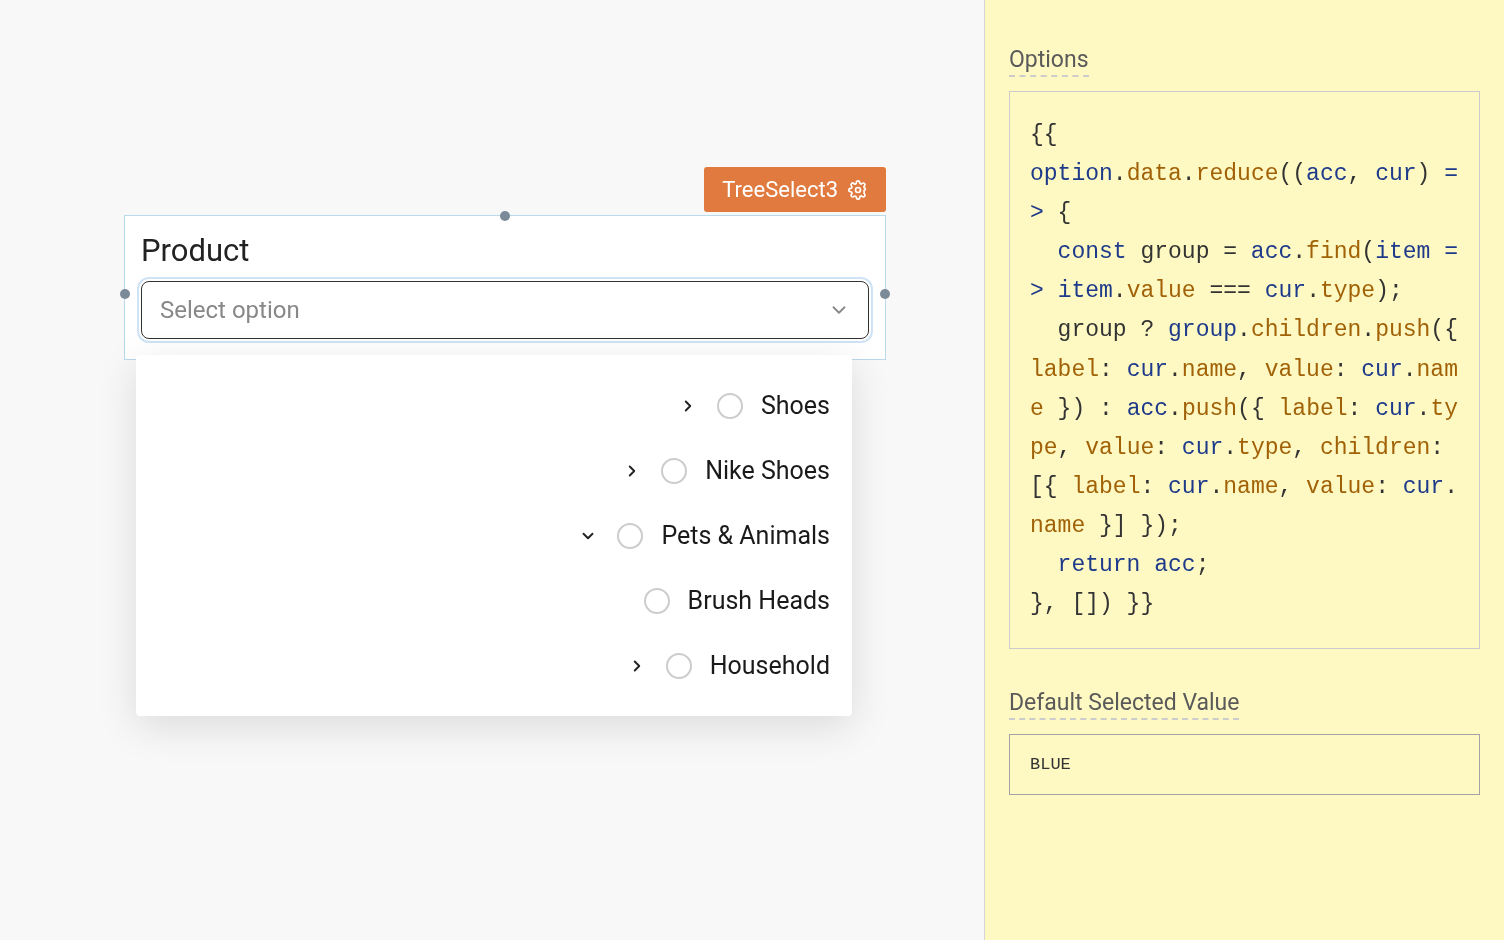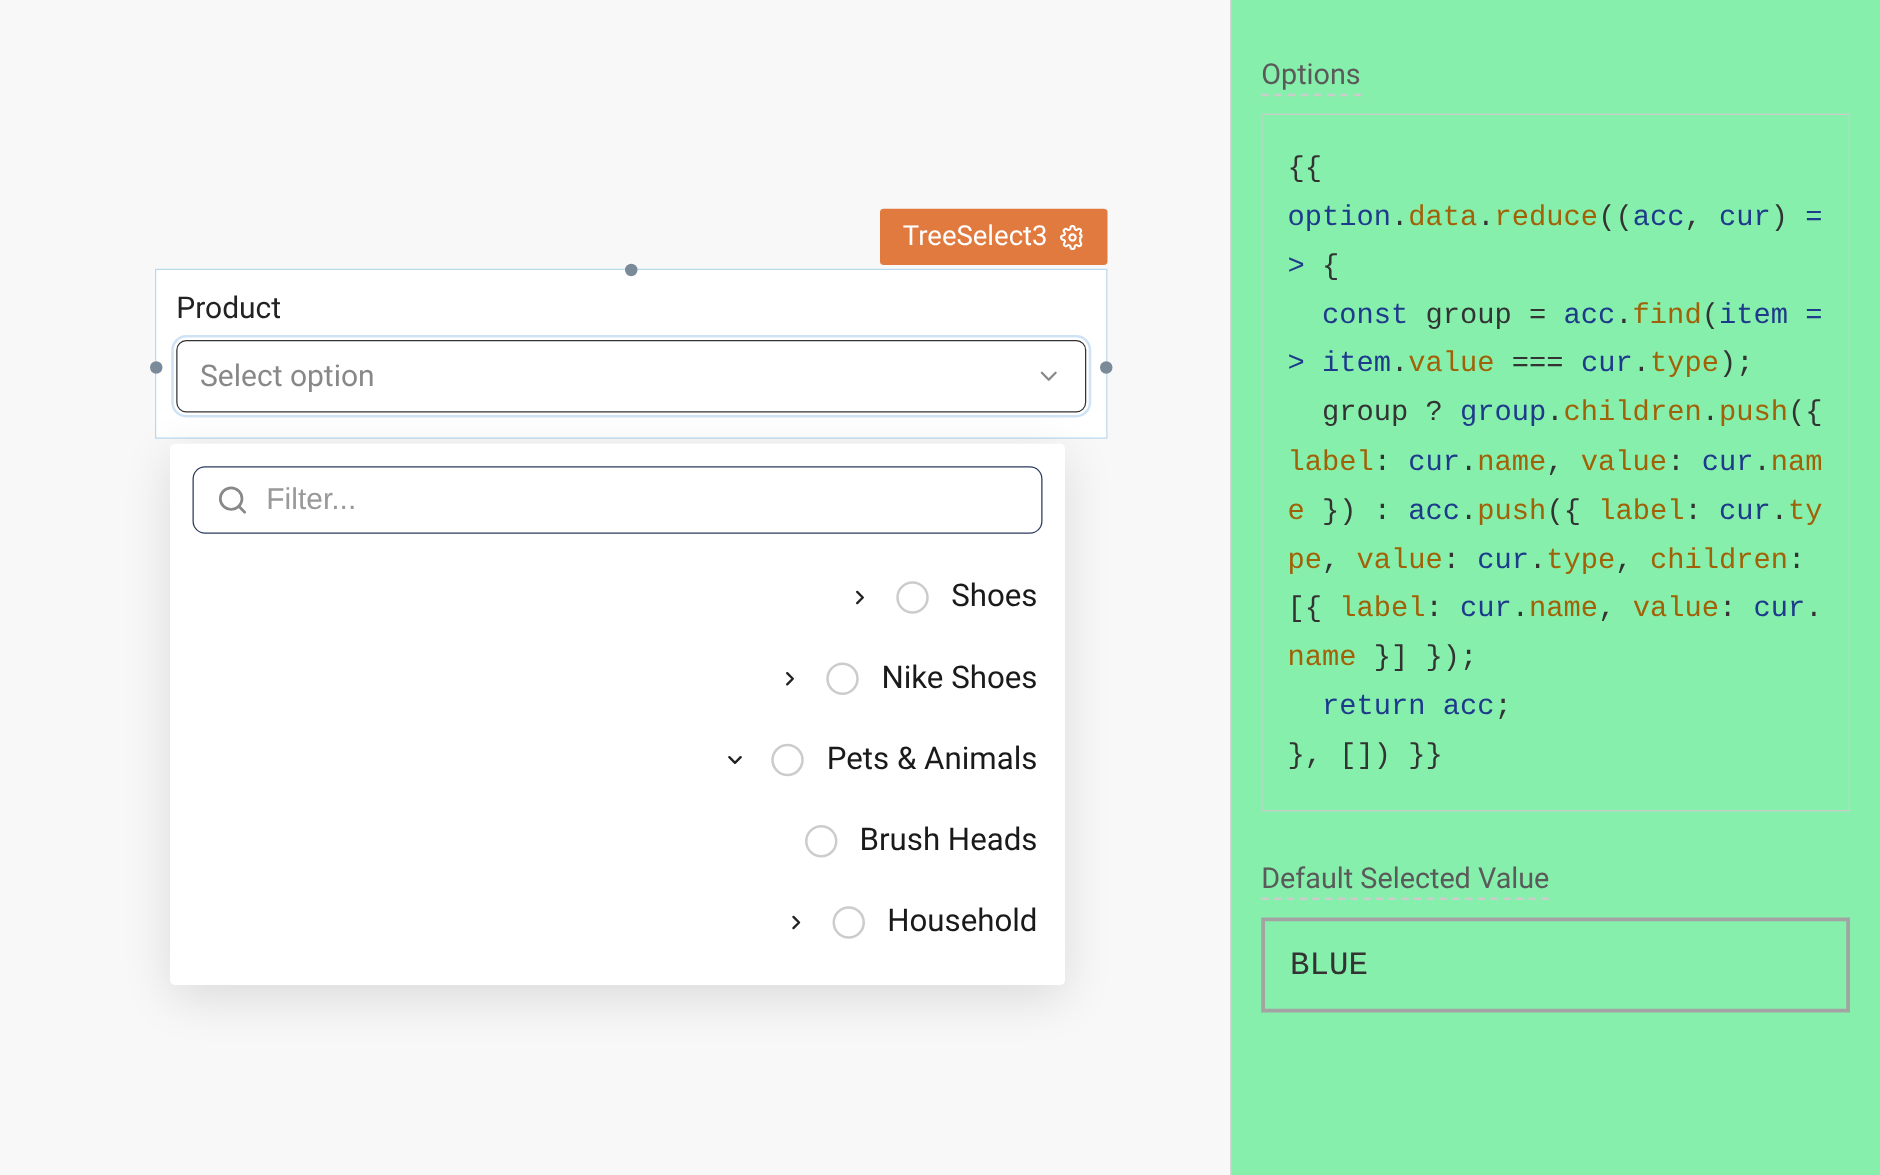--- a/index.html
+++ b/index.html
@@ -15,21 +15,21 @@
       display: flex;
       overflow: hidden;
     }
     .canvas-area {
       flex: 1;
       position: relative;
       background: #f8f8f8;
     }
     .sidebar-panel {
       width: 520px;
-      background: #86efac;
+      background: #fef9c3;
       border-left: 1px solid #d5d5d5;
       padding: 0 24px;
       overflow: hidden;
     }
     .widget-wrapper {
       position: absolute;
       left: 124px;
       top: 215px;
       width: 762px;
     }
@@ -60,21 +60,21 @@
       position: absolute;
       width: 10px;
       height: 10px;
       background: #7a8a99;
       border-radius: 50%;
     }
     .resize-handle.top { top: -5px; left: 50%; transform: translateX(-50%); }
     .resize-handle.left { top: 73px; left: -5px; }
     .resize-handle.right { top: 73px; right: -5px; }
     .widget-label {
-      font-size: 24px;
+      font-size: 31px;
       color: #222;
       margin-bottom: 12px;
     }
     .select-control {
       border: 1px solid #333;
       border-radius: 8px;
       padding: 14px 18px;
       display: flex;
       align-items: center;
       justify-content: space-between;
@@ -174,24 +174,24 @@
       border: 1px solid #ccc;
       padding: 24px 20px;
       font-family: "SFMono-Regular", Consolas, "Liberation Mono", Menlo, monospace;
       font-size: 23px;
       line-height: 1.7;
       color: #333;
       word-break: break-all;
       white-space: pre-wrap;
     }
     .input-box {
-      border: 3px solid #a3a3a3;
+      border: 1px solid #a3a3a3;
       padding: 20px 20px;
       font-family: "SFMono-Regular", Consolas, "Liberation Mono", Menlo, monospace;
-      font-size: 26px;
+      font-size: 17px;
       color: #333;
     }
     .tok-id { color: #1e3a8a; }
     .tok-prop { color: #a16207; }
     .tok-kw { color: #1e3a8a; }
     .tok-punc { color: #333; }
   </style>
 </head>
 <body>
 
@@ -215,29 +215,20 @@
       <div class="select-control">
         <span class="select-placeholder">Select option</span>
         <svg class="chevron-down" width="22" height="22" viewBox="0 0 24 24" fill="none" stroke="currentColor" stroke-width="2" stroke-linecap="round" stroke-linejoin="round">
           <polyline points="6 9 12 15 18 9"></polyline>
         </svg>
       </div>
     </div>
   </div>
 
   <div class="dropdown-popover">
-    <div class="filter-row">
-      <div class="filter-input-wrap">
-        <svg width="26" height="26" viewBox="0 0 24 24" fill="none" stroke="currentColor" stroke-width="2" stroke-linecap="round" stroke-linejoin="round">
-          <circle cx="11" cy="11" r="8"></circle>
-          <line x1="21" y1="21" x2="16.65" y2="16.65"></line>
-        </svg>
-        <input class="filter-input" type="text" placeholder="Filter..." style="">
-      </div>
-    </div>
     <div class="tree-list" id="tree-list">
         <div class="tree-item">
           <span class="tree-toggle">
             <svg width="18" height="18" viewBox="0 0 24 24" fill="none" stroke="currentColor" stroke-width="2.5" stroke-linecap="round" stroke-linejoin="round">
               <polyline points="9 18 15 12 9 6"></polyline>
             </svg>
           </span>
           <span class="radio-circle"></span>
           <span class="tree-label">Shoes</span>
         </div>

